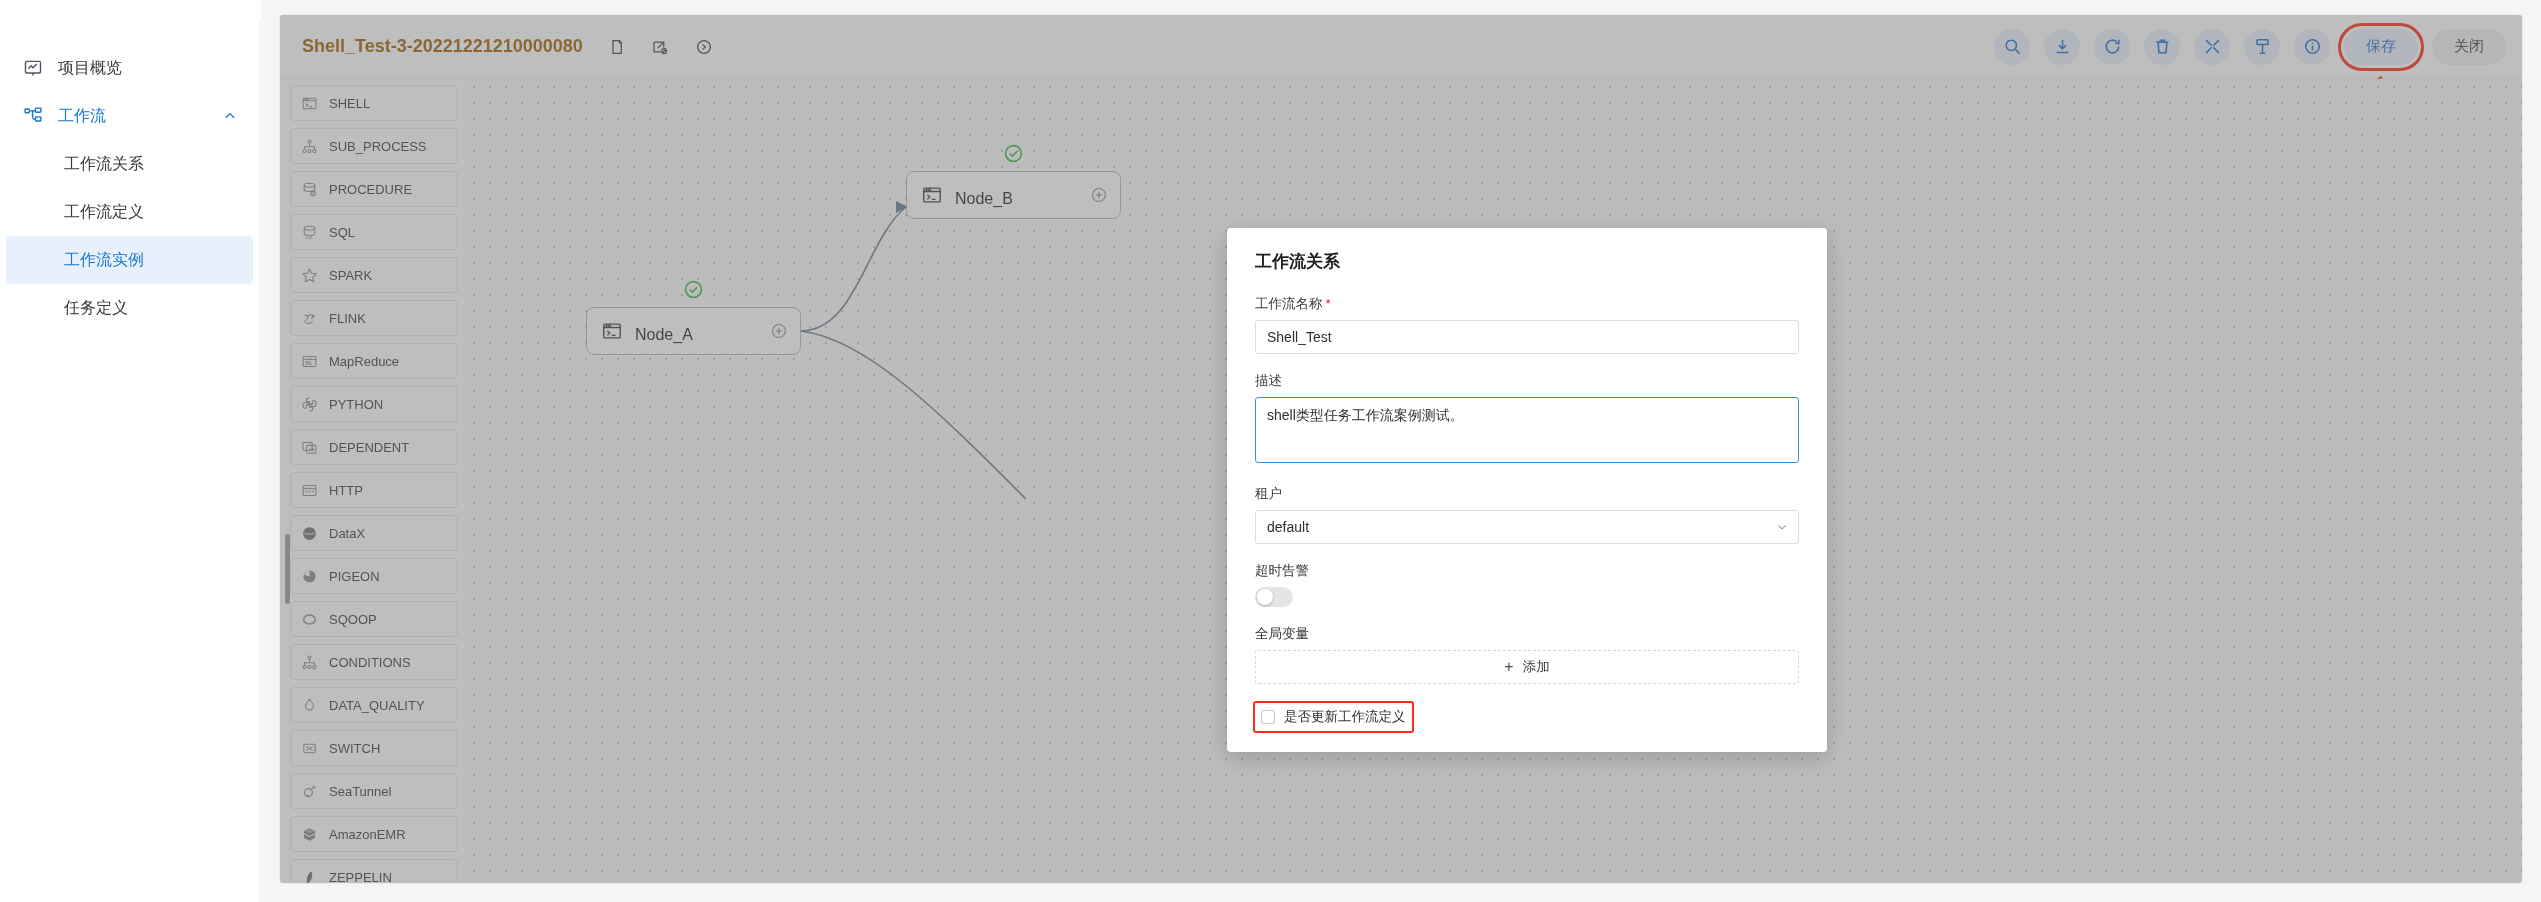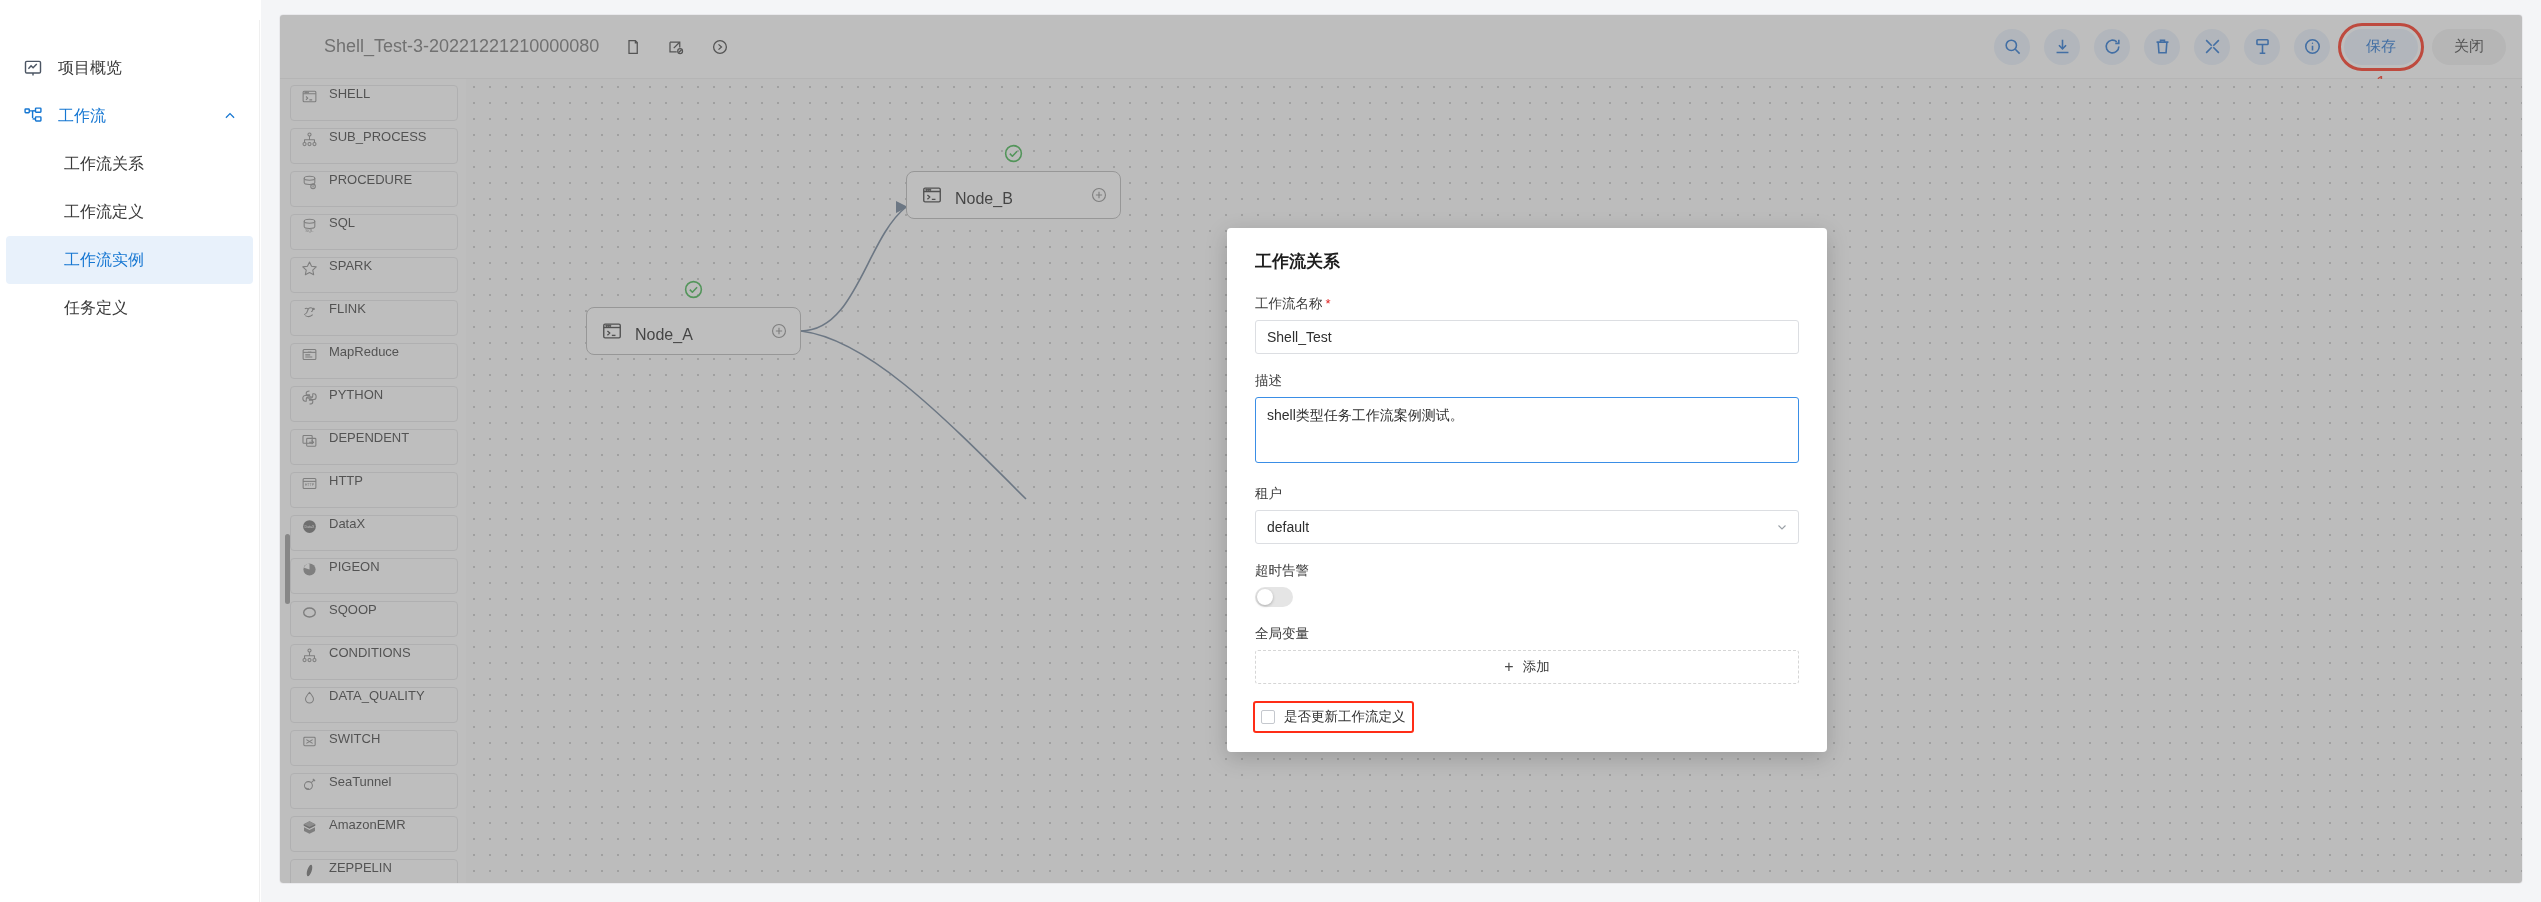--- a/index.html
+++ b/index.html
@@ -74,23 +74,22 @@
 
   
   .panel-head {
     position: relative;
     height: 64px;
     display: flex; align-items: center;
     padding: 0 18px 0 22px;
     border-bottom: 1px solid #efefef;
   }
   .wf-title {
-    font-size: 18px; font-weight: normal; color: #737373;
+    font-size: 18px; font-weight: bold; color: #a16207;
     white-space: nowrap;
-    margin-left: 22px;
   }
   .head-mini-icons { display: flex; align-items: center; margin-left: 22px; gap: 22px; }
   .mini-icon {
     width: 22px; height: 22px; color: #3f3f3f;
     display: flex; align-items: center; justify-content: center;
     cursor: pointer;
   }
   .mini-icon svg { width: 18px; height: 18px; display: block; }
 
   .head-right {
@@ -130,21 +129,21 @@
     display: flex;
   }
   .type-list {
     width: 186px; height: 100%;
     padding: 6px 8px 0 10px;
     overflow: hidden; position: relative;
     background: #ffffff;
     flex: 0 0 auto;
   }
   .type-item {
-    display: flex; align-items: flex-start;
+    display: flex; align-items: center;
     height: 36px; margin-bottom: 7px;
     border: 1px solid #e6e6e8; border-radius: 4px;
     padding: 0 8px;
     cursor: grab; background: #fff;
   }
   .type-ico {
     width: 20px; height: 20px; margin-right: 10px;
     color: #8a8a8a; flex: 0 0 auto;
     display: flex; align-items: center; justify-content: center;
   }

